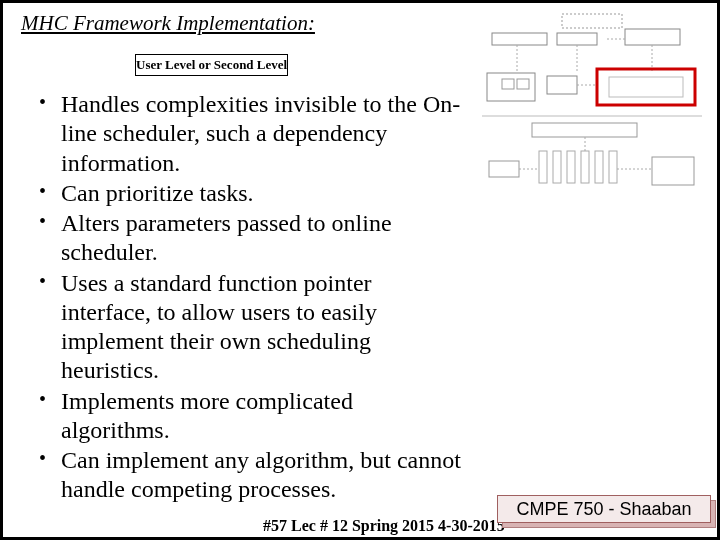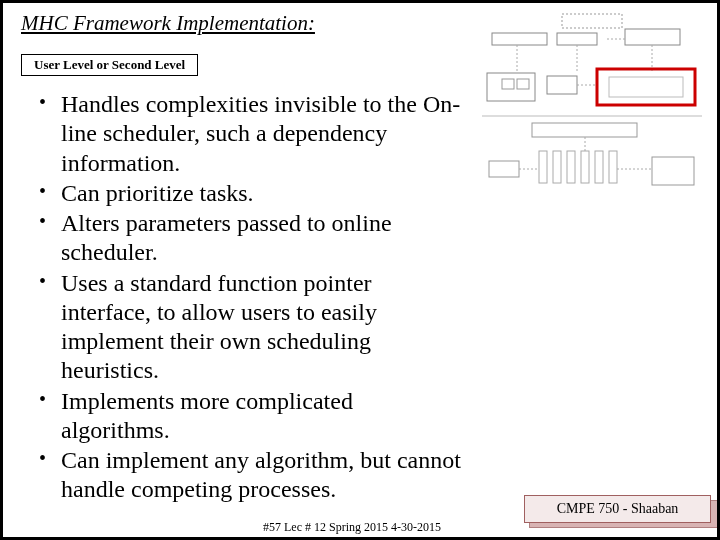--- a/index.html
+++ b/index.html
@@ -22,21 +22,22 @@
     font-size: 34px;
     font-weight: bold;
     margin-left: 80px;
     margin-bottom: 6px;
   }
   .subtitle-box {
     border: 1.5px solid #000;
     display: inline-block;
     font-size: 13px;
     font-weight: bold;
-    padding: 2px 12px;
+    padding: 2px 0;
+    margin-left: 114px;
     margin-bottom: 14px;
   }
   .bullets {
     list-style: none;
     padding-left: 18px;
     width: 440px;
   }
   .bullets li {
     font-size: 24px;
     line-height: 1.22;
@@ -58,40 +59,41 @@
   }
   .diagram svg { width: 100%; height: 100%; }
   .footer-left {
     position: absolute;
     left: 10px; bottom: 6px;
     font-size: 12px;
   }
   .footer-center {
     position: absolute;
     left: 260px; bottom: 2px;
-    font-size: 12px;
+    font-size: 16px;
+    font-weight: bold;
   }
   .course-badge {
     position: absolute;
     right: 6px; bottom: 14px;
   }
   .course-badge .shadow {
     position: absolute;
     left: 5px; top: 5px;
     width: 214px; height: 28px;
     background: #d8b4b4;
     border: 1px solid #b08080;
   }
   .course-badge .front {
     position: relative;
-    width: 187px; height: 28px;
+    width: 214px; height: 28px;
     background: #f4eaea;
     border: 1px solid #a06060;
-    font-size: 14px;
-    font-family: Liberation Serif, serif;
+    font-size: 18px;
+    font-family: Liberation Sans, sans-serif;
     color: #000;
     text-align: center;
     line-height: 26px;
   }
 </style>
 </head>
 <body>
 
 <div class="slide">
 

